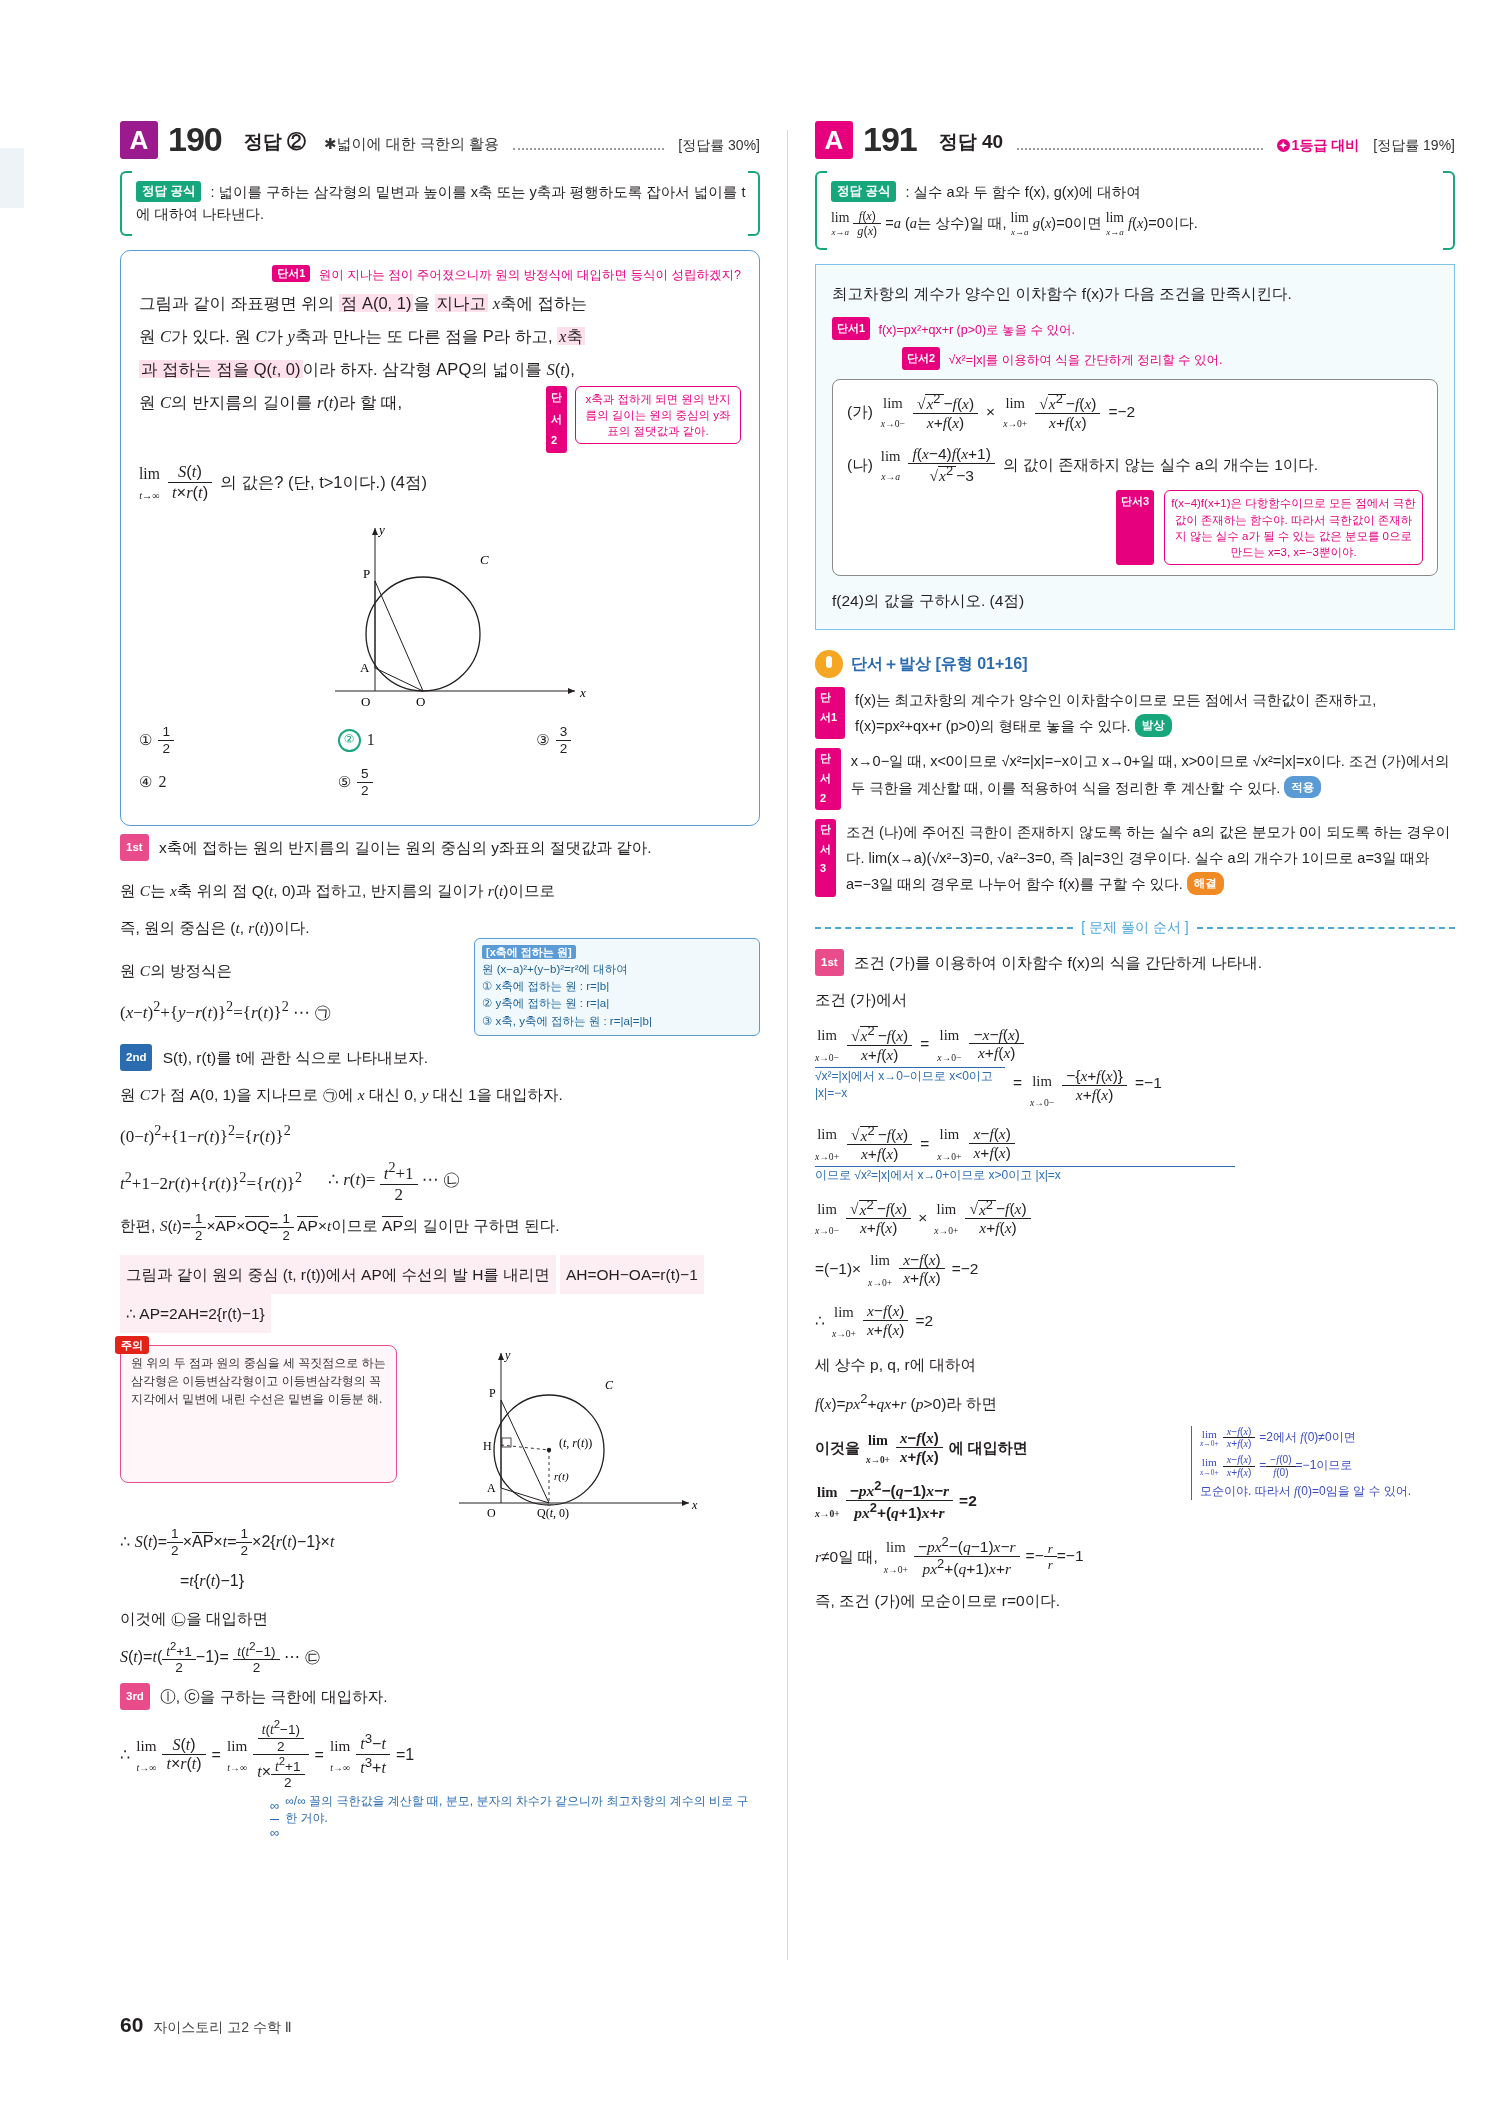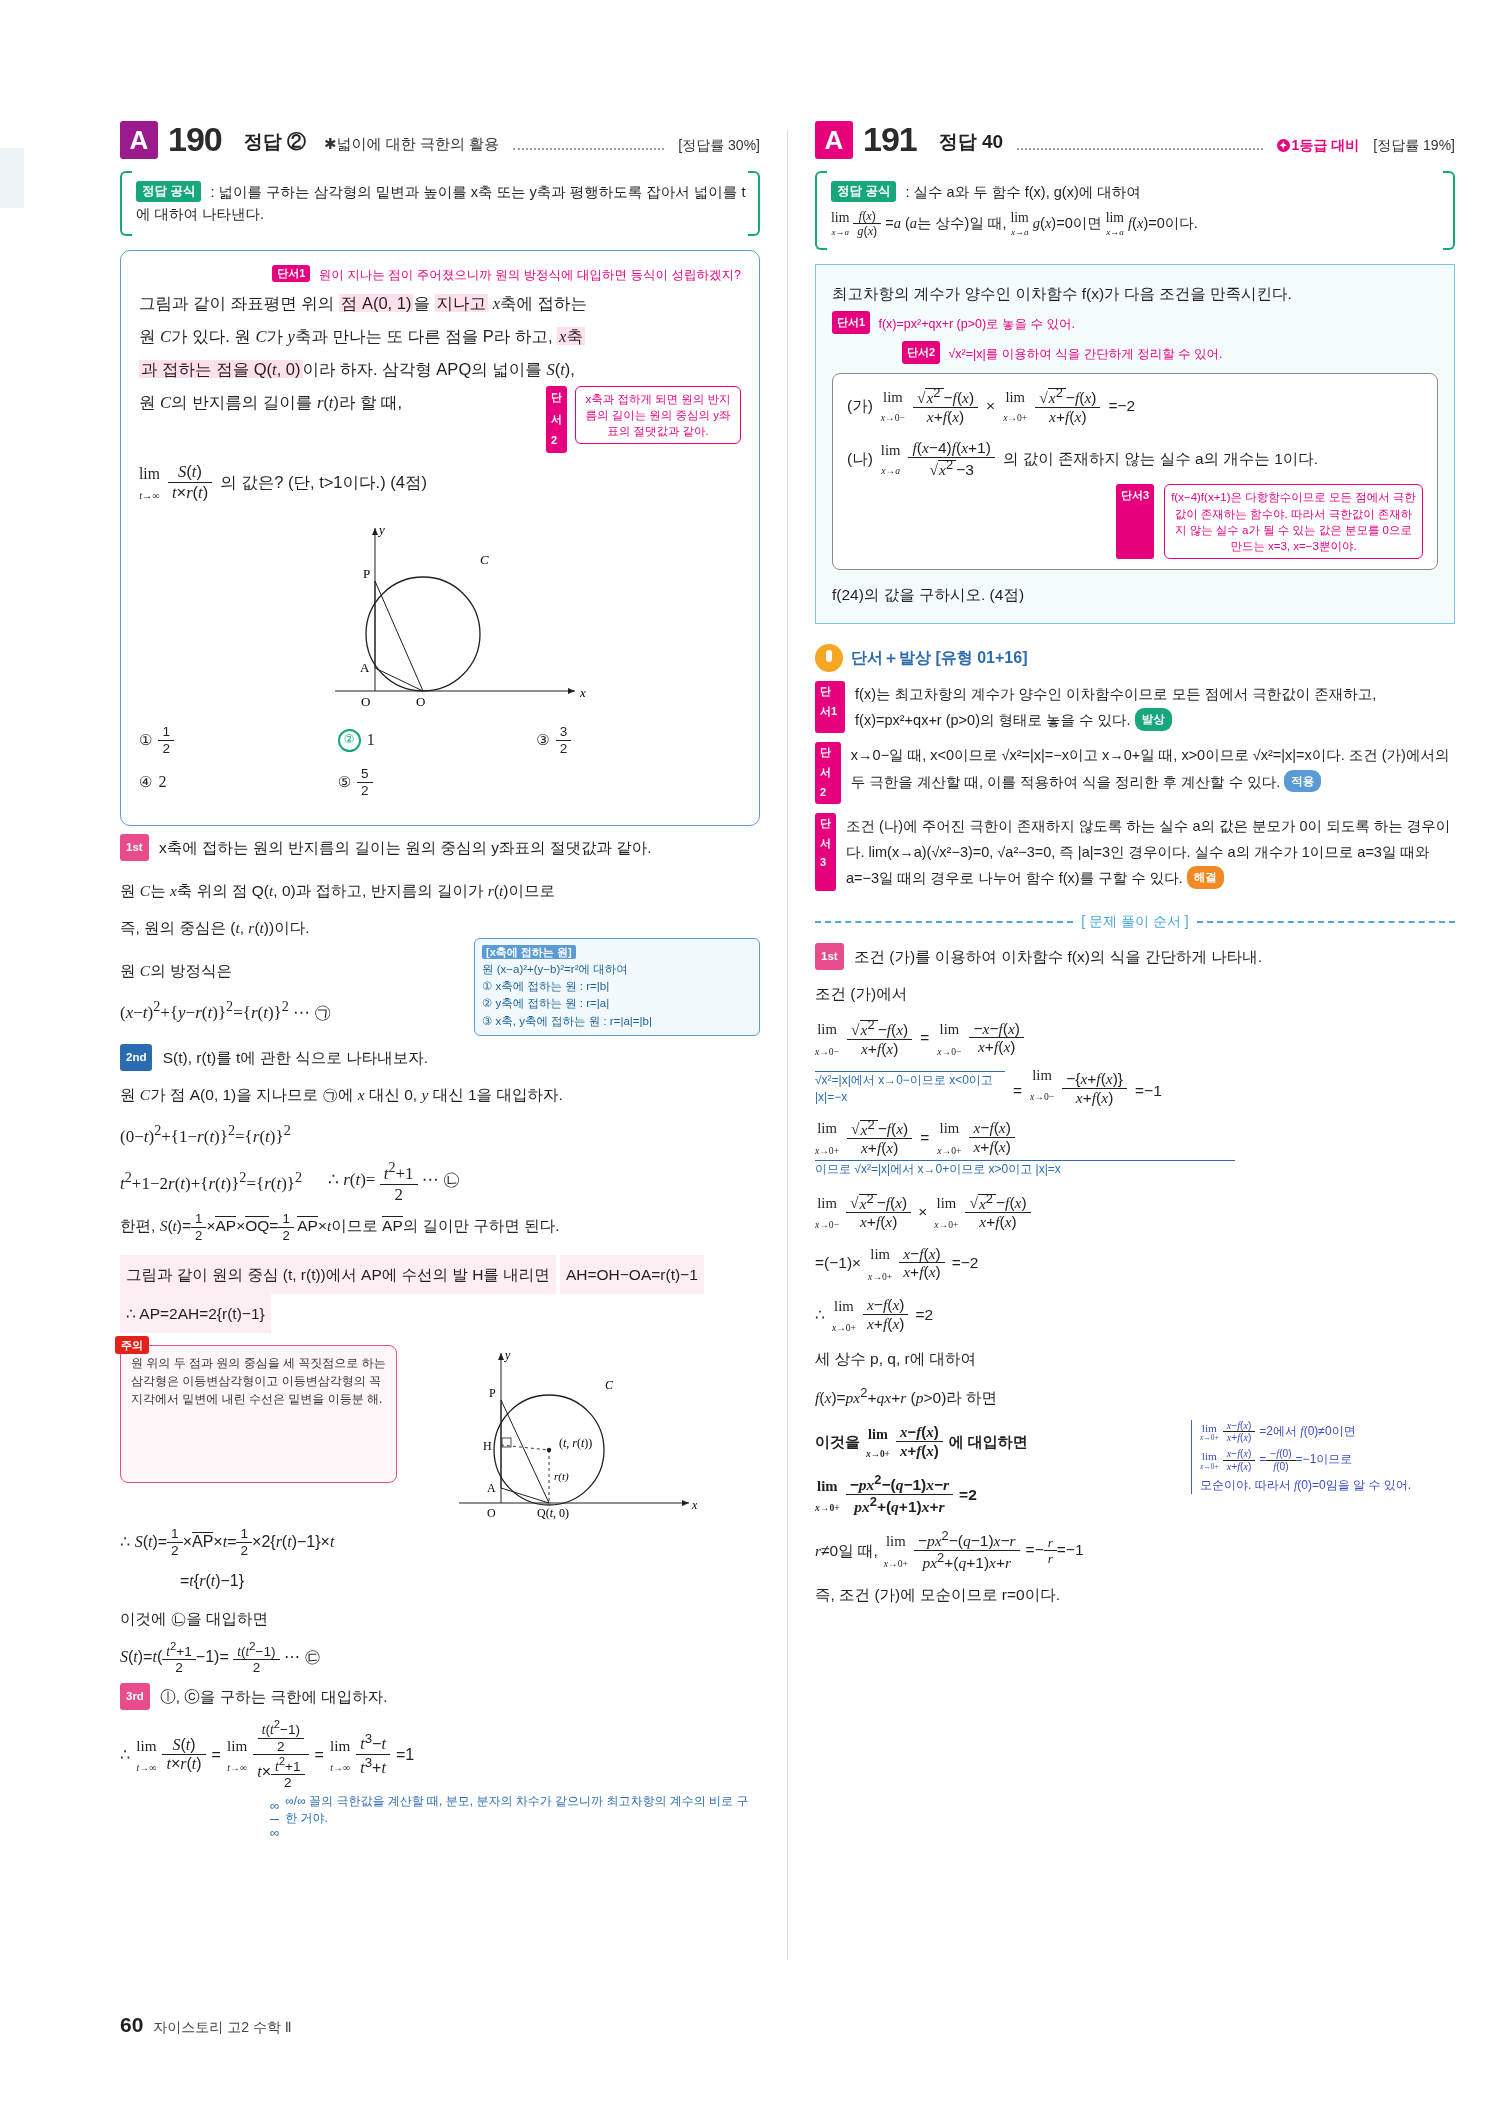--- a/index.html
+++ b/index.html
@@ -438,21 +438,21 @@
         <span class="lim">
             <span class="top">lim</span>
             <span class="bot"><span class="mi">x</span>→<span class="mi">a</span></span>
           </span>
         <span><span class="mi">f</span>(<span class="mi">x</span>)=0이다.</span>
       </div>
     </div>
 
     <div class="cond-box">
       <div>최고차항의 계수가 양수인 이차함수 f(x)가 다음 조건을 만족시킨다.</div>
-      <div style="margin-top:0;">
+      <div style="margin-top:6px;">
         <span class="clue-tag">단서1</span>
         <span class="clue-line">f(x)=px²+qx+r (p&gt;0)로 놓을 수 있어.</span>
       </div>
       <div style="margin-left:70px;">
         <span class="clue-tag">단서2</span>
         <span class="clue-line">√x²=|x|를 이용하여 식을 간단하게 정리할 수 있어.</span>
       </div>
 
       <div class="inner-box">
         <div style="display:flex;align-items:center;gap:8px;">
@@ -546,21 +546,21 @@
         <span class="lim">
             <span class="top">lim</span>
             <span class="bot"><span class="mi">x</span>→0−</span>
           </span>
         <span class="frac" style="font-size:1em;">
           <span class="num">−<span class="mi">x</span>−<span class="mi">f</span>(<span class="mi">x</span>)</span>
           <span class="den"><span class="mi">x</span>+<span class="mi">f</span>(<span class="mi">x</span>)</span>
           </span>
       </div>
 
-      <div style="display:flex;align-items:flex-end;gap:8px;">
+      <div style="display:flex;align-items:flex-start;gap:8px;">
         <span class="small-blue" style="width:190px;border-top:1px solid #2b6cb0;">√x²=|x|에서 x→0−이므로 x&lt;0이고 |x|=−x</span>
         <span>=</span>
         <span class="lim">
             <span class="top">lim</span>
             <span class="bot"><span class="mi">x</span>→0−</span>
           </span>
         <span class="frac" style="font-size:1em;">
           <span class="num">−{<span class="mi">x</span>+<span class="mi">f</span>(<span class="mi">x</span>)}</span>
           <span class="den"><span class="mi">x</span>+<span class="mi">f</span>(<span class="mi">x</span>)</span>
           </span>

